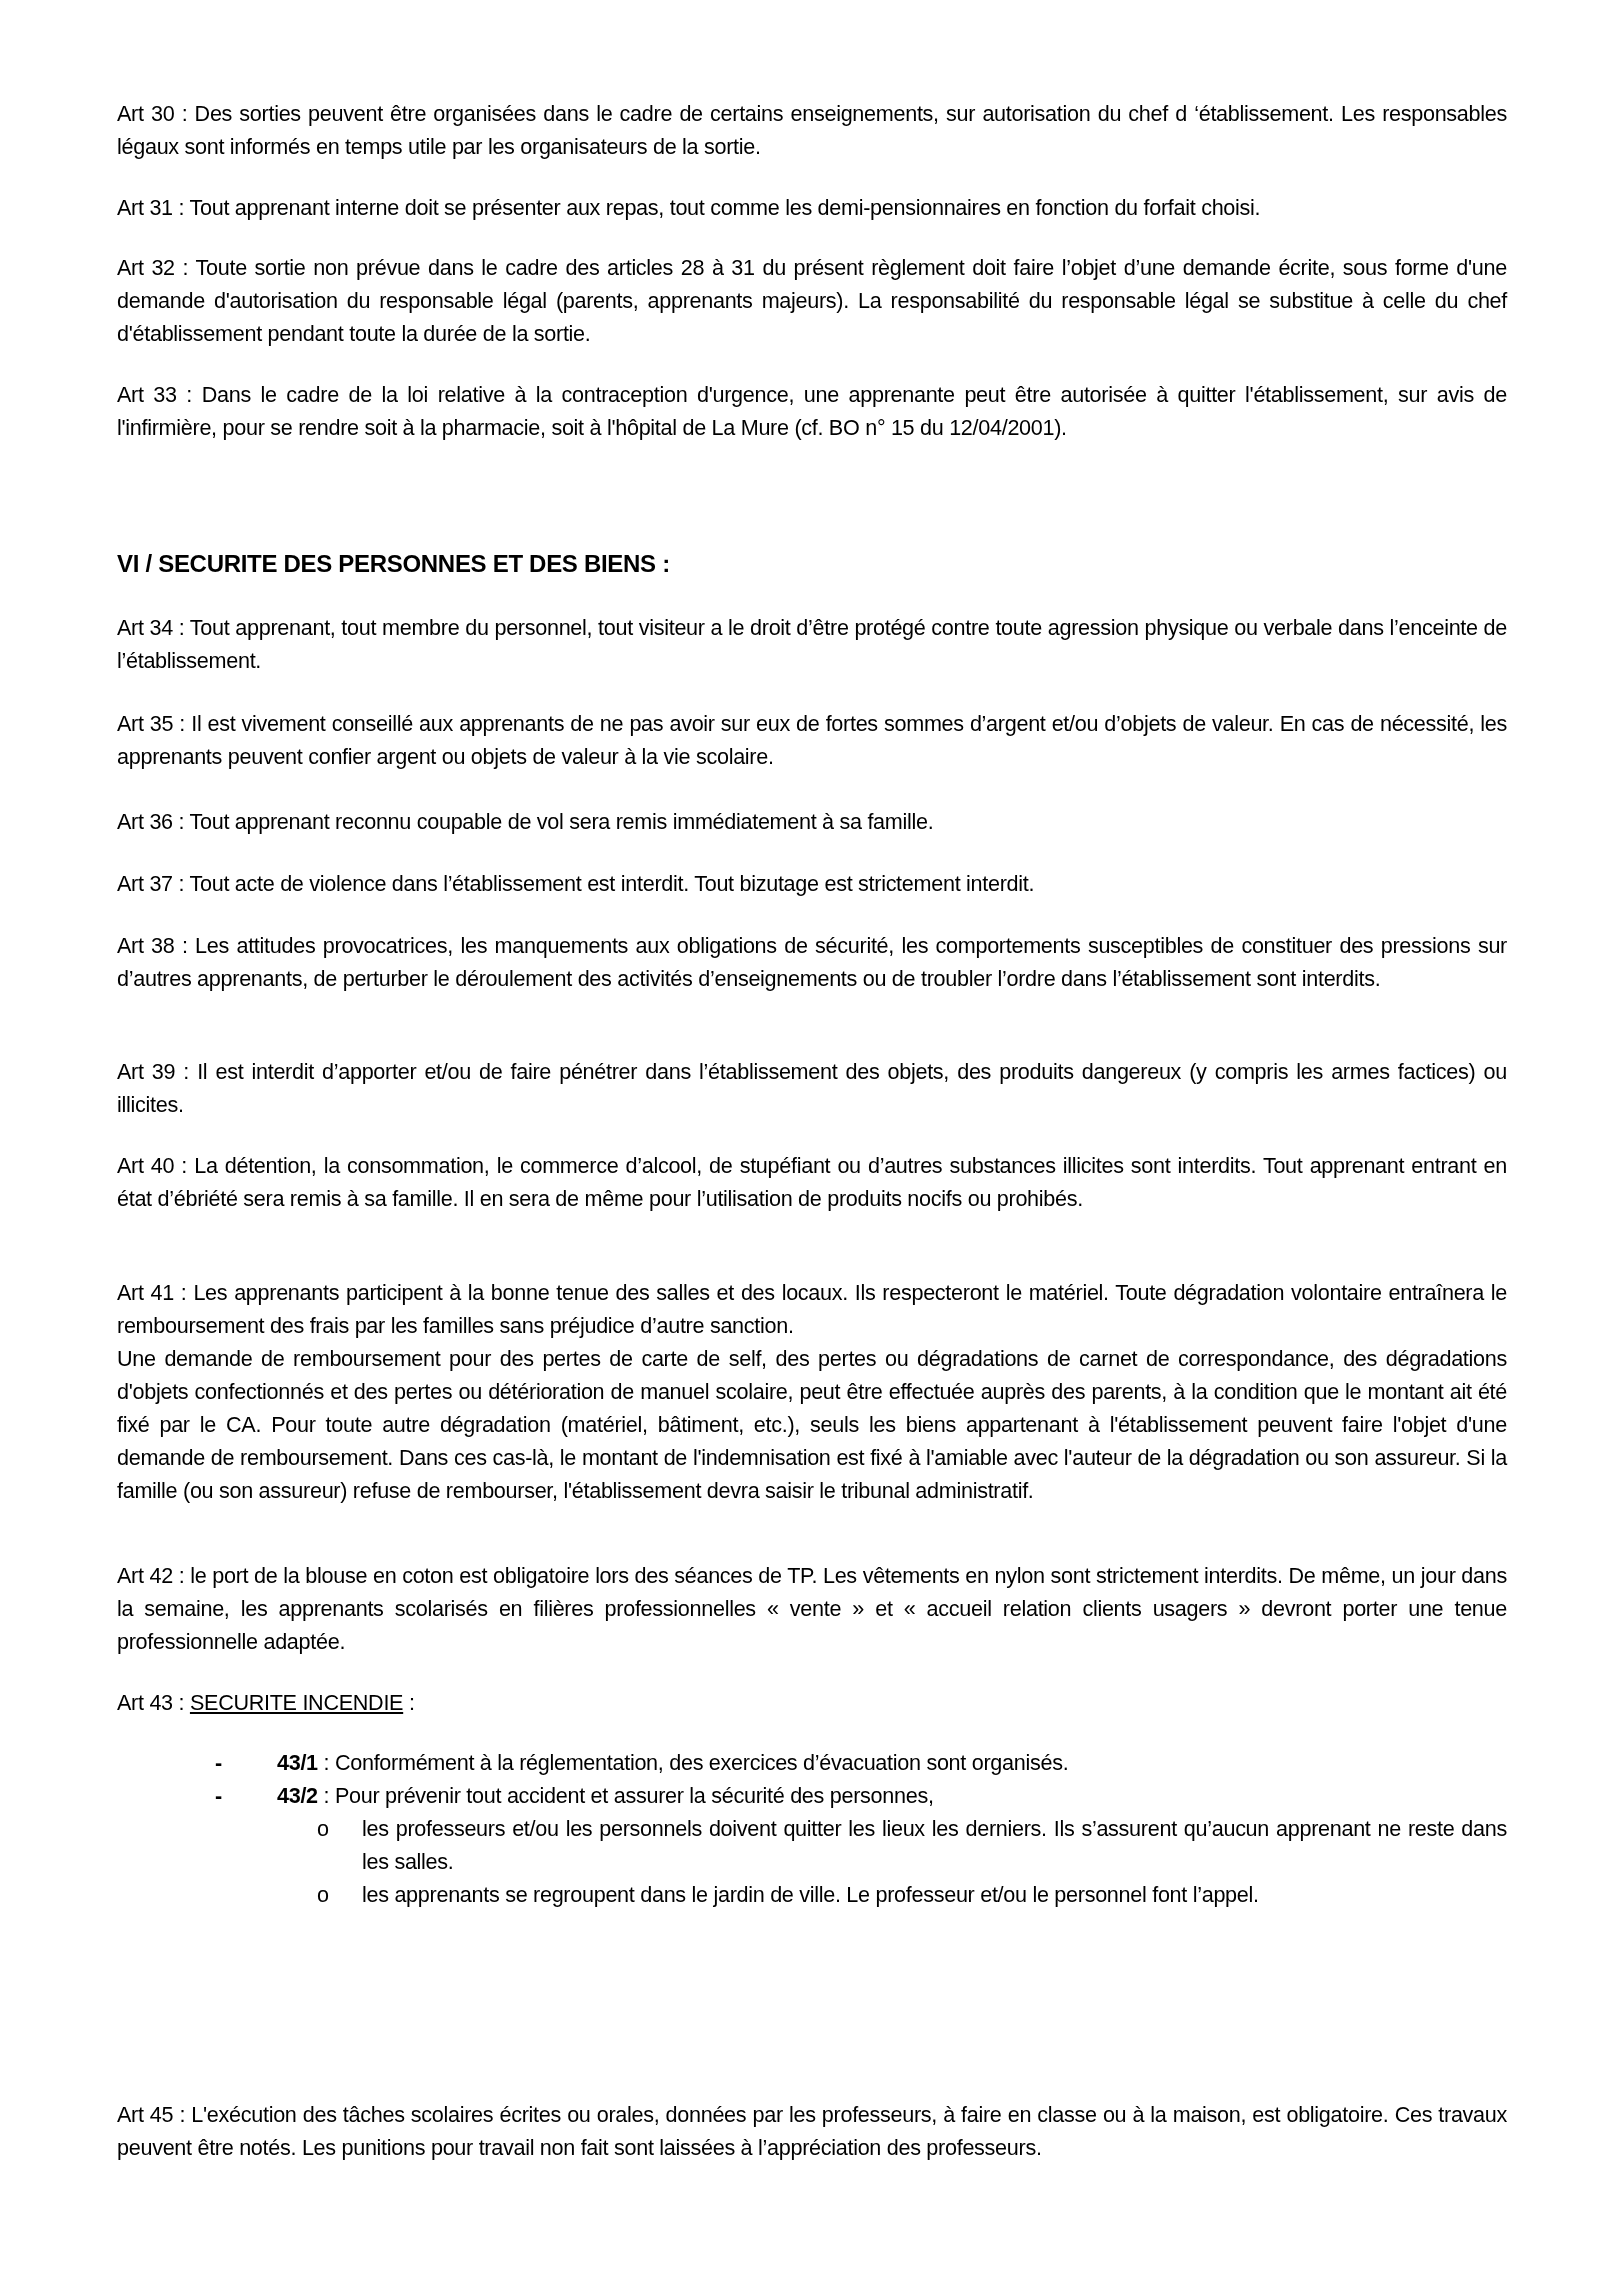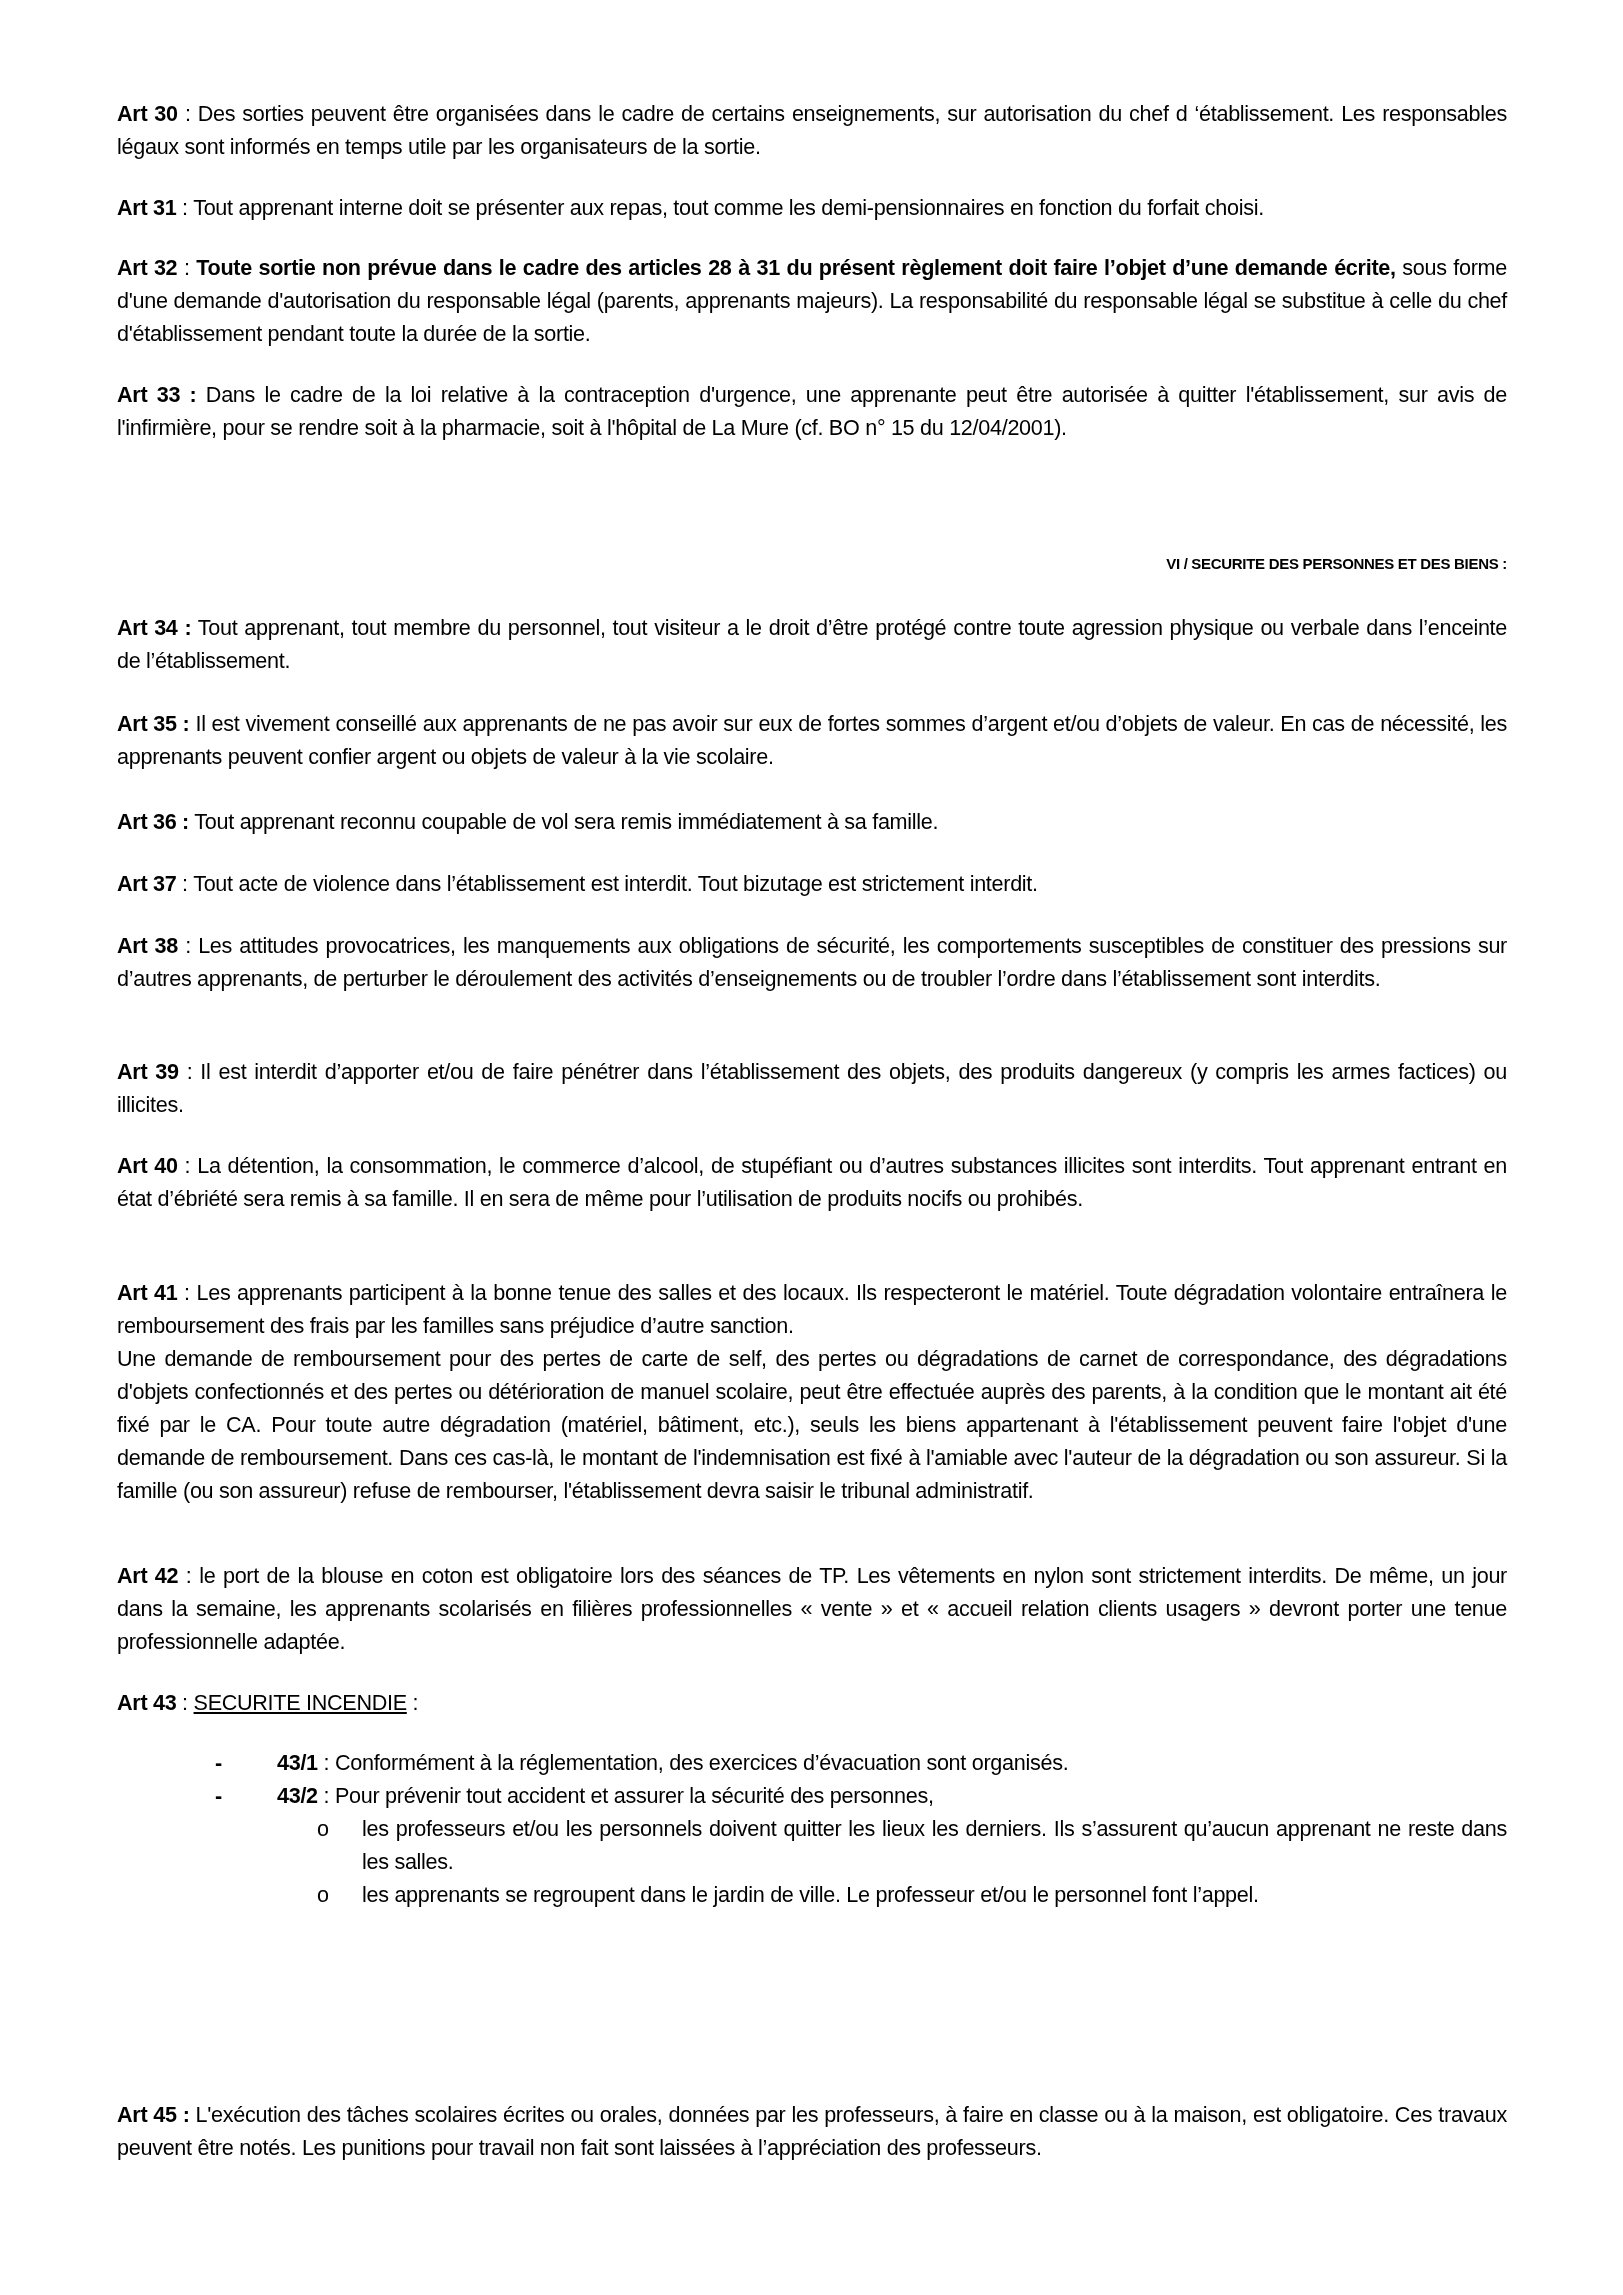--- a/index.html
+++ b/index.html
@@ -8,25 +8,25 @@
     position: absolute; left: 0; top: 0; width: 1623px; height: 2295px;
     background: #ffffff; color: #000000;
     font-family: "Liberation Sans", sans-serif;
   }
   .para {
     position: absolute; left: 117px; width: 1390px;
     font-size: 21.6px; line-height: 33px;
     text-align: justify; letter-spacing: -0.3px;
     margin: 0;
   }
-  .para b, .para .bold { font-weight: bold; margin-top: 35px; }
+  .para b, .para .bold { font-weight: normal; margin-top: 35px; }
   .heading {
     position: absolute; left: 117px; width: 1390px;
-    font-size: 15px; line-height: 33px; font-weight: bold;
-    text-align: right; letter-spacing: -0.3px; margin: 0;
+    font-size: 24px; line-height: 33px; font-weight: bold;
+    text-align: left; letter-spacing: -0.3px; margin: 0;
   }
   .ul { text-decoration: underline; }
   .list { position: absolute; left: 117px; width: 1390px; font-size: 21.6px; line-height: 33px; letter-spacing: -0.3px; }
   .li1 { position: relative; padding-left: 160px; }
   .li1 .bullet { position: absolute; left: 98px; top: 0; font-weight: bold; }
   .li2 { position: relative; padding-left: 245px; text-align: justify; }
   .li2 .bullet { position: absolute; left: 200px; top: 0; }
 </style>
 </head>
 <body>

